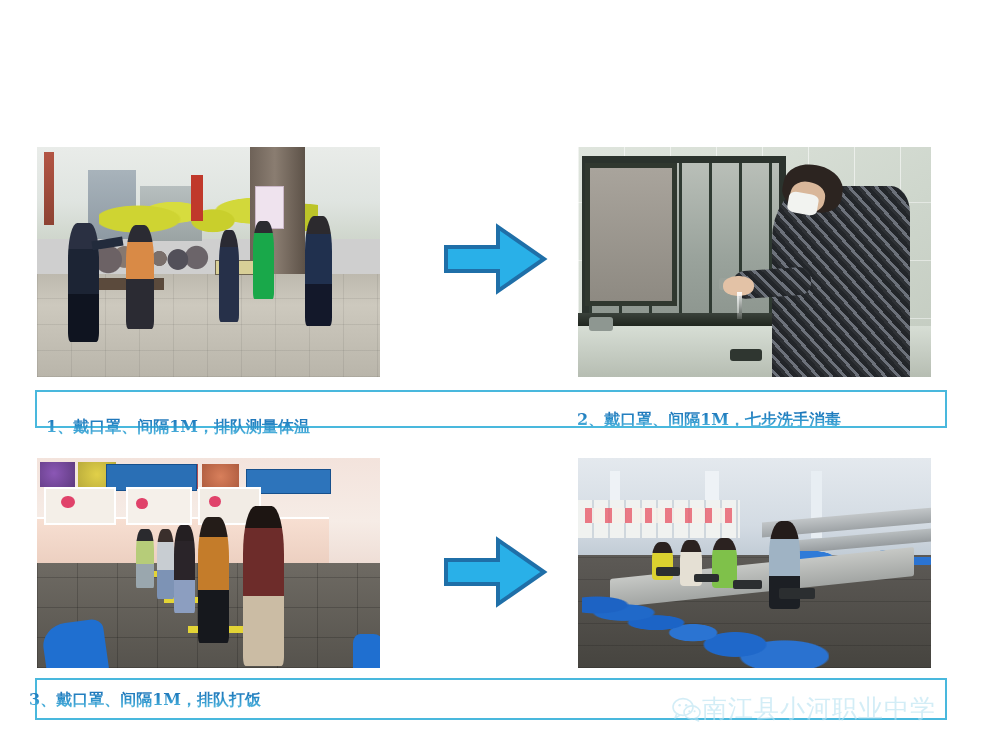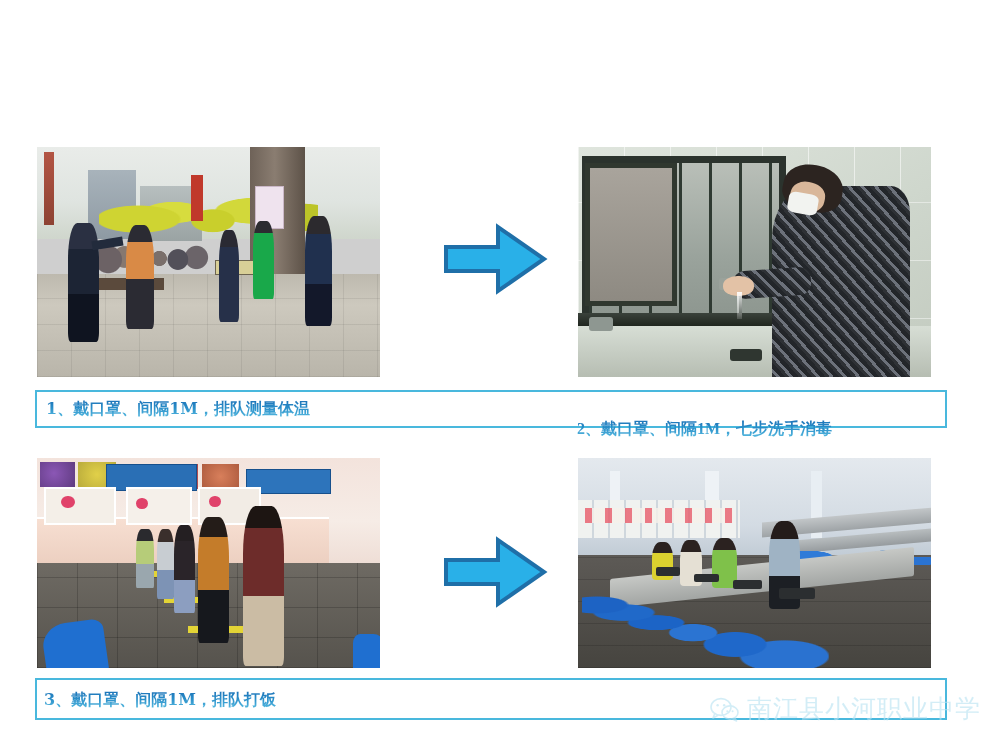--- a/index.html
+++ b/index.html
@@ -280,29 +280,29 @@
     font-weight:bold;
     font-size:16px;
     line-height:20px;
     white-space:nowrap;
     background:linear-gradient(180deg,#1b6fb5 0%,#2a8ec9 45%,#5ec2e4 100%);
     -webkit-background-clip:text;
     background-clip:text;
     color:transparent;
     -webkit-text-fill-color:transparent;
   }
-  #cap1{left:46px;top:399px;}
-  #cap2{left:577px;top:419px;font-family:Liberation Serif, serif;}
-  #cap3{left:44px;top:690px;}
+  #cap1{left:46px;top:417px;}
+  #cap2{left:577px;top:410px;}
+  #cap3{left:29px;top:690px;}
   #cap4{left:577px;top:690px;}
 
   
   .watermark{
-    position:absolute;left:710px;top:694px;
-    display:flex;align-items:center;gap:7px;
+    position:absolute;left:672px;top:694px;
+    display:flex;align-items:center;
     opacity:.62;
     pointer-events:none;
   }
   .wm-text{
     font-family:"DejaVu Sans","Liberation Sans",sans-serif;
     font-size:25px;
     line-height:30px;
     color:#b9e3f2;
     letter-spacing:1px;
     white-space:nowrap;

